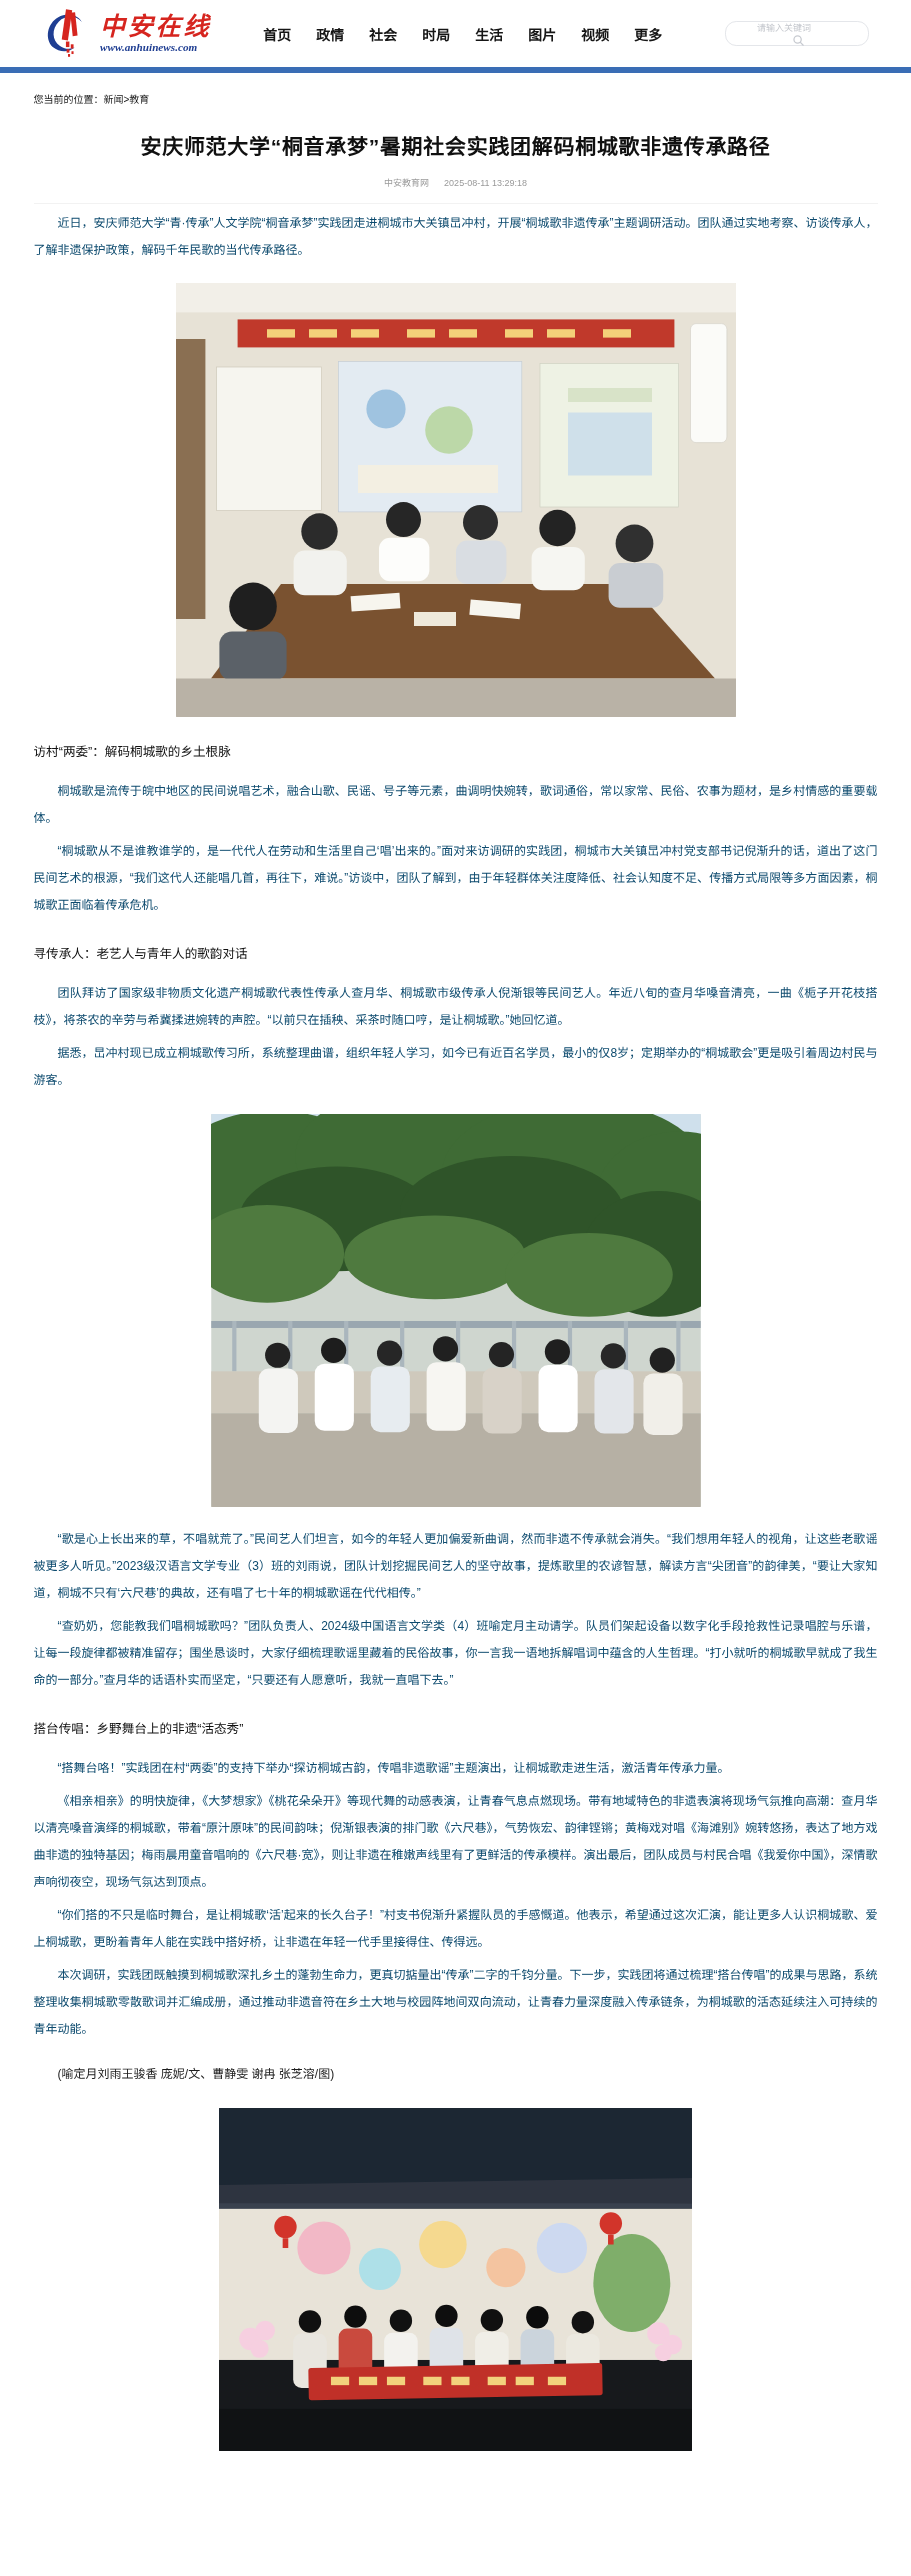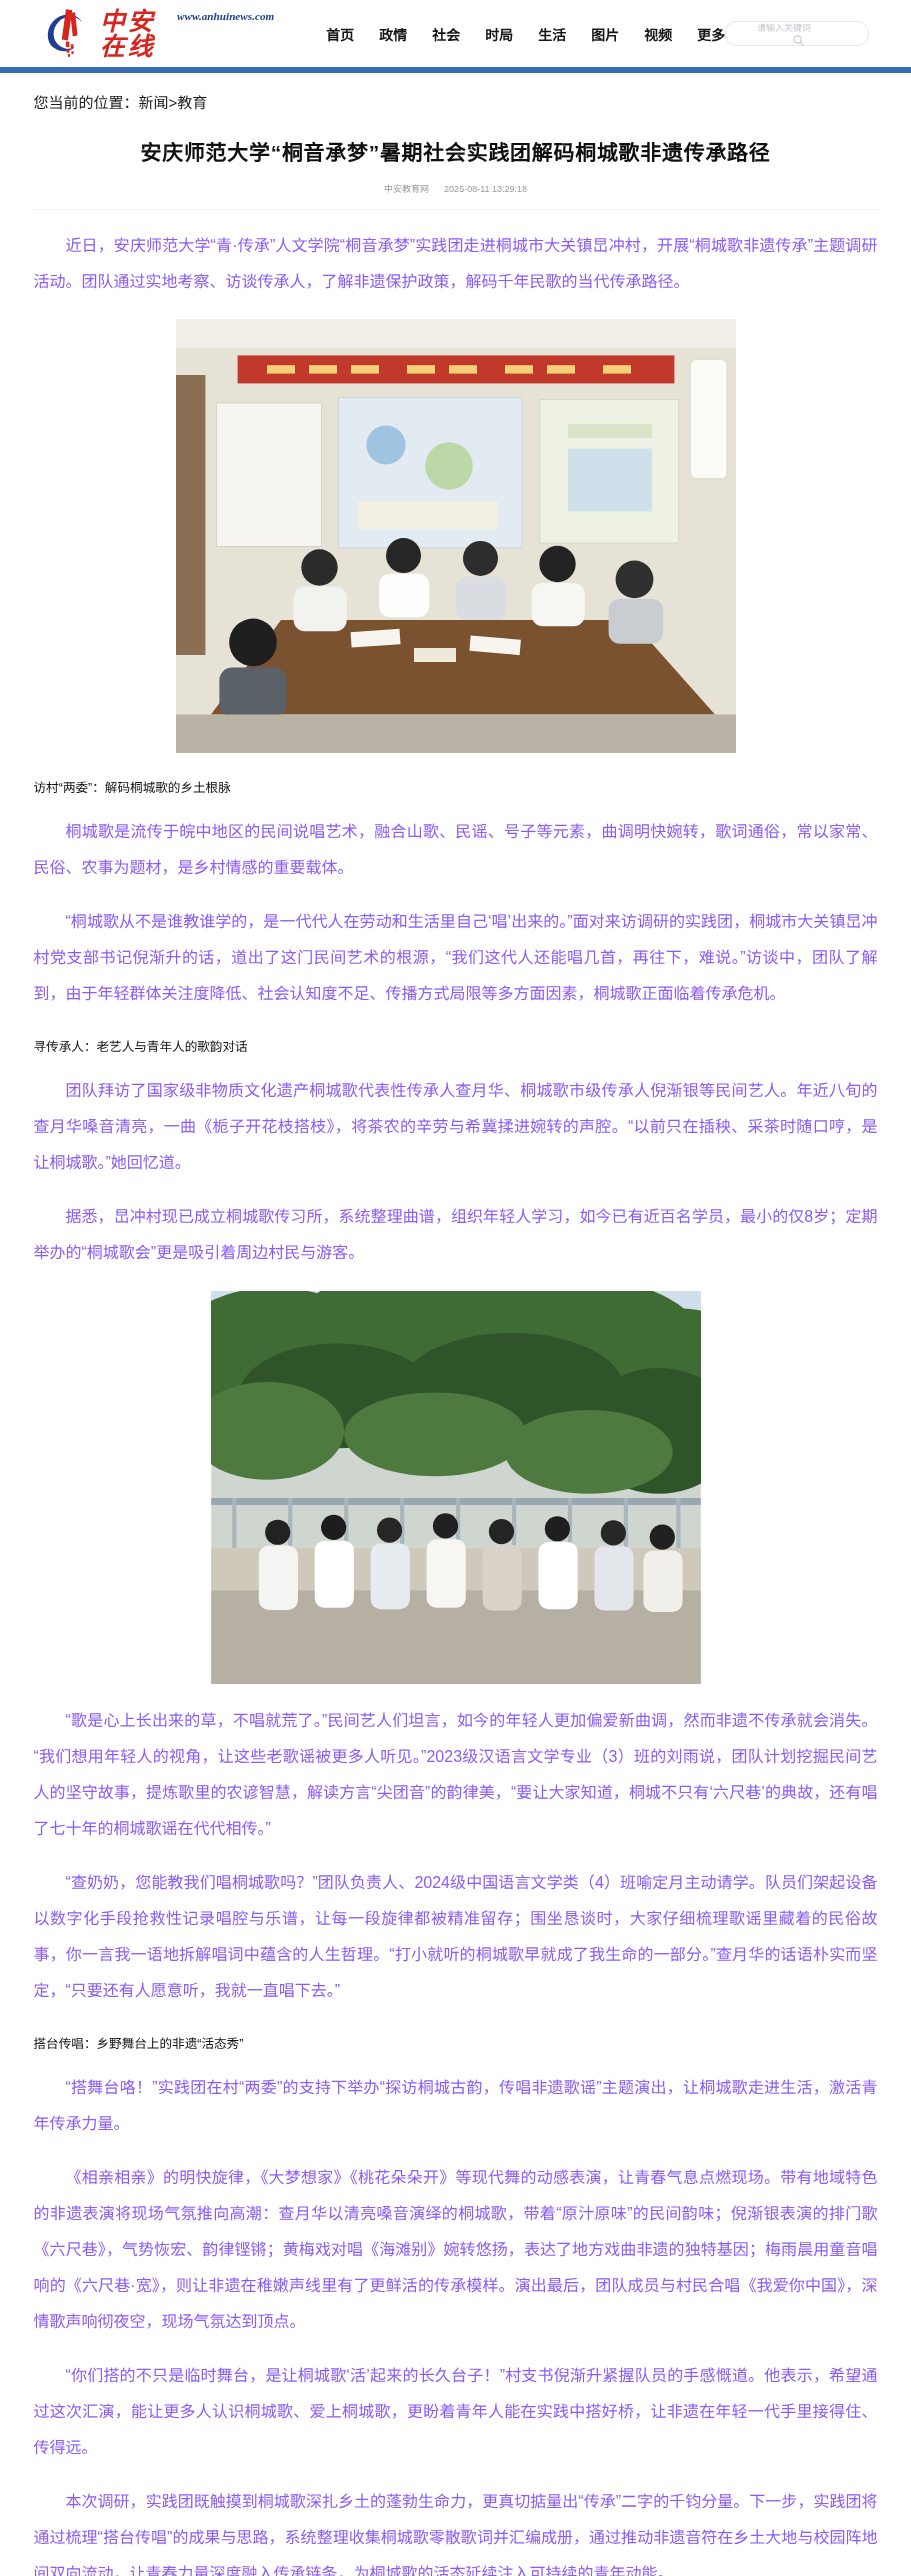--- a/index.html
+++ b/index.html
@@ -1,42 +1,42 @@
 <!DOCTYPE html>
 <html lang="zh-CN" style="font-size:11.2px"><head>
 <meta charset="utf-8">
 <style>
   html,body{margin:0;padding:0;background:#ffffff;}
   body{width:911px;margin:0 auto;font-family:"Liberation Sans","DejaVu Sans",sans-serif;color:#111;}
 
   
   .header{height:67px;display:flex;align-items:center;padding:0 42px 0 43px;box-sizing:border-box;background:#fff;}
   .logo{display:flex;align-items:center;gap:7px;cursor:pointer;}
-  .logo-text-block{display:flex;flex-direction:row;align-items:flex-start;line-height:1;}
+  .logo-text-block{display:flex;flex-direction:column;align-items:flex-start;line-height:1;}
   .logo-cn{font-family:"Liberation Serif","DejaVu Serif",serif;font-weight:bold;font-style:italic;font-size:25px;color:#d6251f;letter-spacing:2.8px;}
   .logo-url{font-family:"Liberation Serif","DejaVu Serif",serif;font-weight:bold;font-style:italic;font-size:11.2px;color:#1f3e92;margin-top:2.8px;}
   .nav{display:flex;align-items:center;gap:25px;margin-left:52px;}
   .nav-item{font-size:14px;font-weight:bold;color:#151515;cursor:pointer;white-space:nowrap;}
   .search{margin-left:auto;display:flex;align-items:center;border:0.7px solid #e4e6ea;border-radius:11.2px;height:22.4px;padding:0 7px 0 9.8px;min-width:125px;background:#fff;flex-direction:column;}
   .search input{border:none;outline:none;font-size:9px;color:#444;width:83px;background:transparent;font-family:inherit;}
   .search input::placeholder{color:#c3c6cc;}
   .search .sep{width:0.7px;height:11.2px;background:#e7e9ed;margin:0 5.6px;}
   .topbar{height:6.3px;background:#3a6db5;}
 
   
   .content{width:844px;margin:0 auto;padding-top:18px;}
-  .breadcrumb{font-size:15px;color:#1a1a1a;}
+  .breadcrumb{font-size:10px;color:#1a1a1a;}
   .breadcrumb span{cursor:default;}
   .breadcrumb .crumb-link{cursor:pointer;}
   .article-title{margin:24px 0 0 0;text-align:center;font-size:21px;font-weight:bold;color:#101010;letter-spacing:0.7px;}
   .article-meta{margin-top:15.4px;text-align:center;font-size:9px;color:#9a9a9a;padding-bottom:14px;border-bottom:0.7px solid #f2f2f2;}
   .article-meta .src{margin-right:12.6px;}
 
   .article{margin-top:2.8px;}
-  .para{font-size:16px;line-height:2.25;color:#8b5cf6;text-align:justify;text-indent:2em;margin:18px 0;}
+  .para{font-size:12px;line-height:2.25;color:#0c4a6e;text-align:justify;text-indent:2em;margin:6px 0;}
   .sec-heading{font-size:12.6px;font-weight:normal;color:#101010;margin:24px 0 18px 0;}
   .byline{font-size:12px;line-height:2.25;color:#1c1c1c;text-indent:2em;margin:18px 0;}
   .photo{margin:19.6px auto;display:flex;justify-content:center;}
   .photo svg{display:block;border-radius:0.7px;}
 </style>
 </head>
 <body>
 
 <div class="header">
   <div class="logo">

